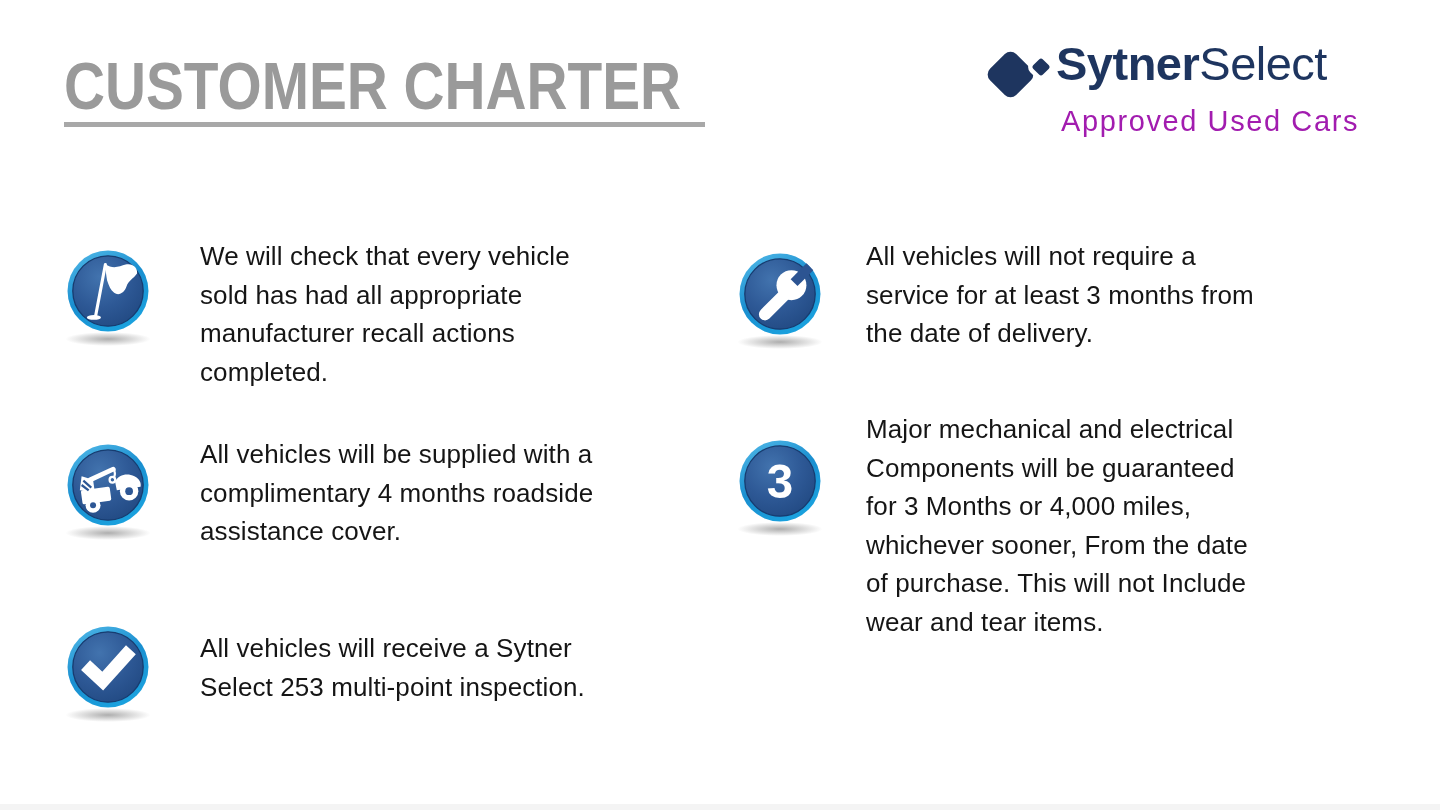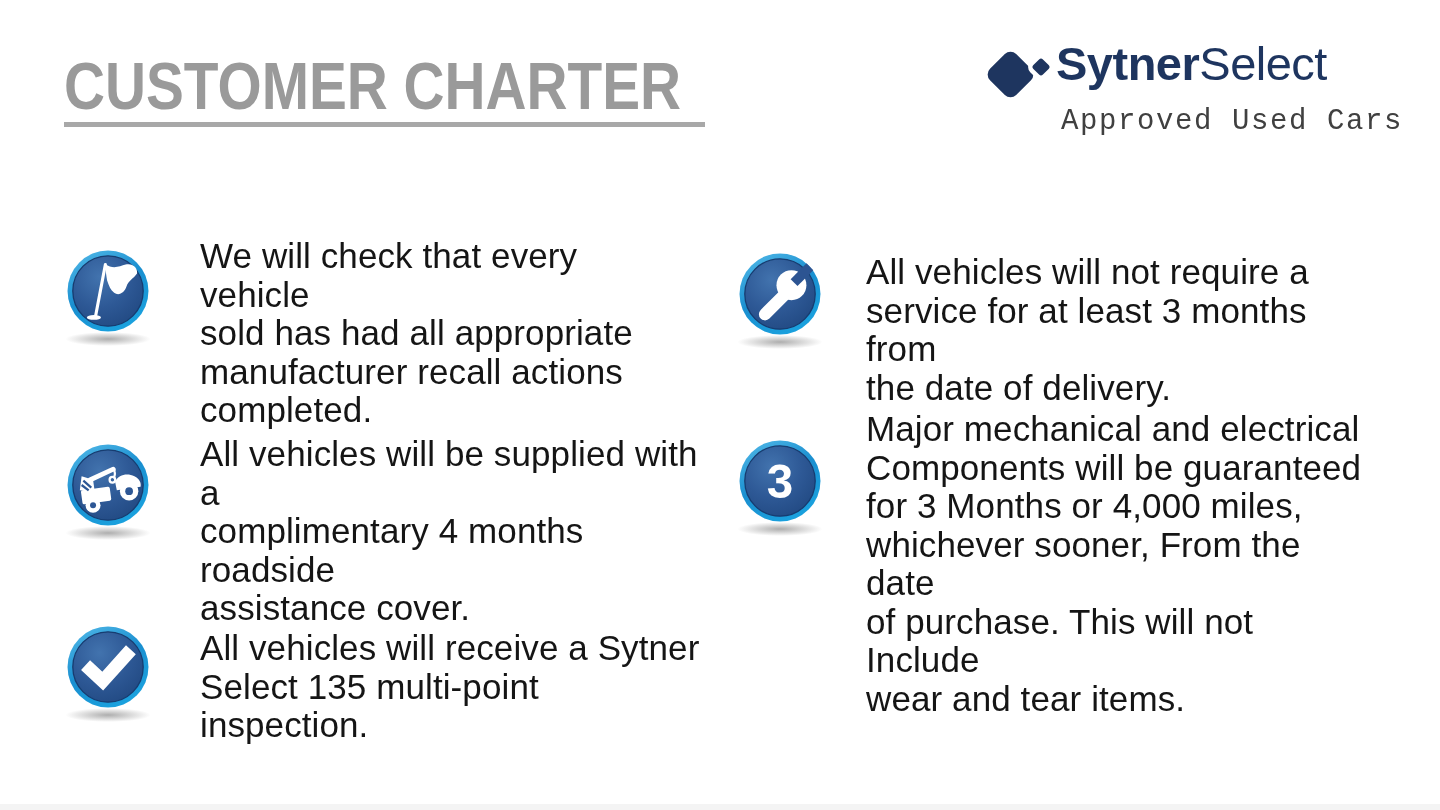--- a/index.html
+++ b/index.html
@@ -19,32 +19,32 @@
   }
   
   .logo-mark{position:absolute;left:984px;top:44px;width:74px;height:60px;}
   .logo-text{
     position:absolute;left:1056px;top:36px;font-size:47px;color:#1e355f;
     white-space:nowrap;letter-spacing:-0.5px;
   }
   .brand-bold{font-weight:700;}
   .brand-light{font-weight:400;}
   .logo-tagline{
-    position:absolute;left:1061px;top:105px;font-size:29px;color:#404040;
-    letter-spacing:1.6px;white-space:nowrap;font-family:Liberation Mono, monospace;
+    position:absolute;left:1061px;top:105px;font-size:29px;color:#a21caf;
+    letter-spacing:1.6px;white-space:nowrap;
   }
   
   .icon-badge{position:absolute;width:88px;height:102px;}
   .icon-badge svg.badge-circle{display:block;width:88px;height:88px;}
   .icon-shadow{
     position:absolute;left:1px;top:85px;width:86px;height:14px;
     background:radial-gradient(ellipse at center, rgba(75,75,75,0.45) 0%, rgba(120,120,120,0) 70%);
   }
   .item-text{
-    position:absolute;font-size:35px;line-height:38.5px;color:#151515;
+    position:absolute;font-size:26px;line-height:38.5px;color:#151515;
     white-space:pre-line;letter-spacing:0.1px;
   }
   .bottom-strip{
     position:absolute;left:0;bottom:0;width:1440px;height:6px;background:#f4f4f4;
   }
 </style>
 </head>
 <body>
 
 <svg width="0" height="0" style="position:absolute" aria-hidden="true">
@@ -112,33 +112,33 @@
 
 <div class="icon-badge" style="left:64px;top:623px;">
   <svg class="badge-circle" viewBox="0 0 100 100">
     <circle cx="50" cy="50" r="46" fill="url(#rimGrad)"></circle>
     <circle cx="50" cy="50" r="40" fill="url(#bodyGrad)" stroke="#173c70" stroke-width="1.5"></circle>
     <path d="M30,53 L44,66 L71,36" fill="none" stroke="#ffffff" stroke-width="15" stroke-linecap="square" stroke-linejoin="miter"></path>
   </svg>
   <div class="icon-shadow"></div>
 </div>
 <div class="item-text" style="left:200px;top:629px;width:500px;">All vehicles will receive a Sytner
-Select 135 multi-point inspection.</div>
+Select 253 multi-point inspection.</div>
 
 <div class="icon-badge" style="left:736px;top:250px;">
   <svg class="badge-circle" viewBox="0 0 100 100">
     <circle cx="50" cy="50" r="46" fill="url(#rimGrad)"></circle>
     <circle cx="50" cy="50" r="40" fill="url(#bodyGrad)" stroke="#173c70" stroke-width="1.5"></circle>
     <line x1="33" y1="73" x2="56" y2="50" stroke="#ffffff" stroke-width="14" stroke-linecap="round"></line>
     <circle cx="63" cy="40" r="17" fill="#ffffff"></circle>
     <polygon points="62.1,33.1 80.1,15.1 87.9,22.9 69.9,40.9" fill="#2c5492"></polygon>
   </svg>
   <div class="icon-shadow"></div>
 </div>
-<div class="item-text" style="left:866px;top:237px;width:500px;margin-top:16px;">All vehicles will not require a
+<div class="item-text" style="left:866px;top:237px;width:500px;">All vehicles will not require a
 service for at least 3 months from
 the date of delivery.</div>
 
 <div class="icon-badge" style="left:736px;top:437px;">
   <svg class="badge-circle" viewBox="0 0 100 100">
     <circle cx="50" cy="50" r="46" fill="url(#rimGrad)"></circle>
     <circle cx="50" cy="50" r="40" fill="url(#bodyGrad)" stroke="#173c70" stroke-width="1.5"></circle>
     <text x="50" y="69" text-anchor="middle" font-family="Liberation Sans, sans-serif" font-size="54" font-weight="bold" fill="#ffffff">3</text>
   </svg>
   <div class="icon-shadow"></div>

